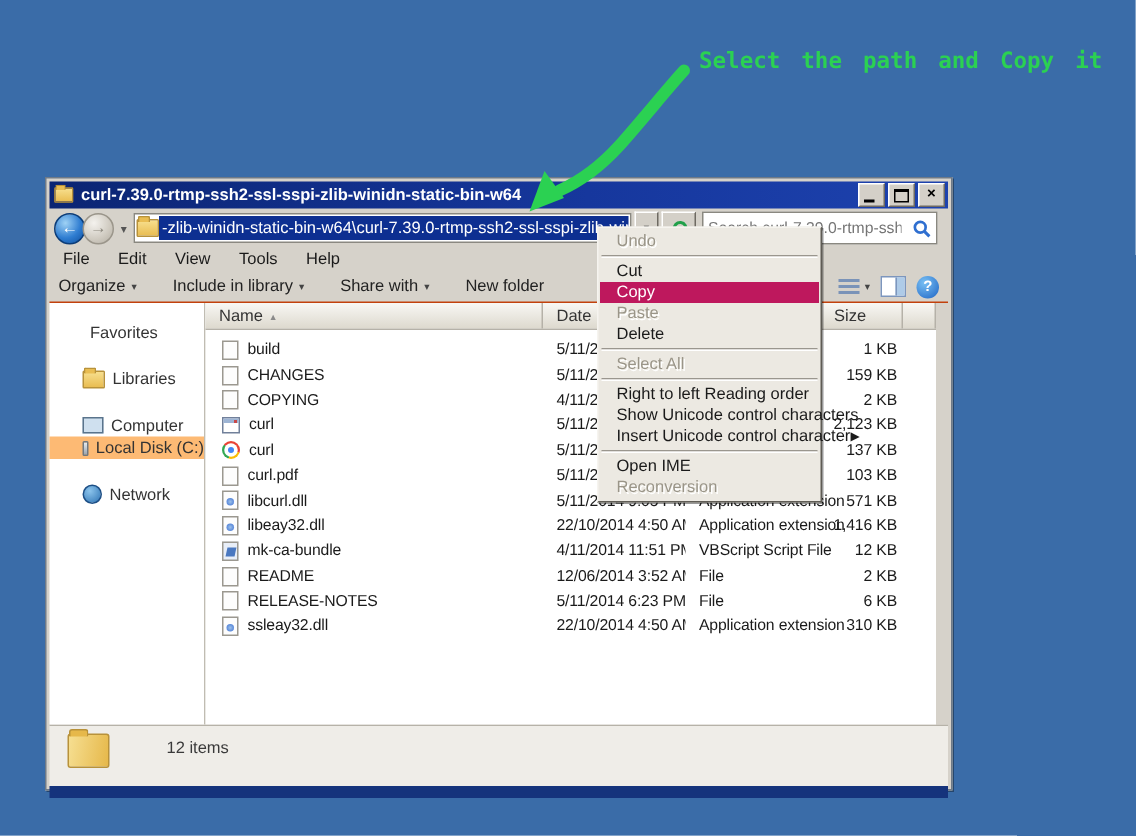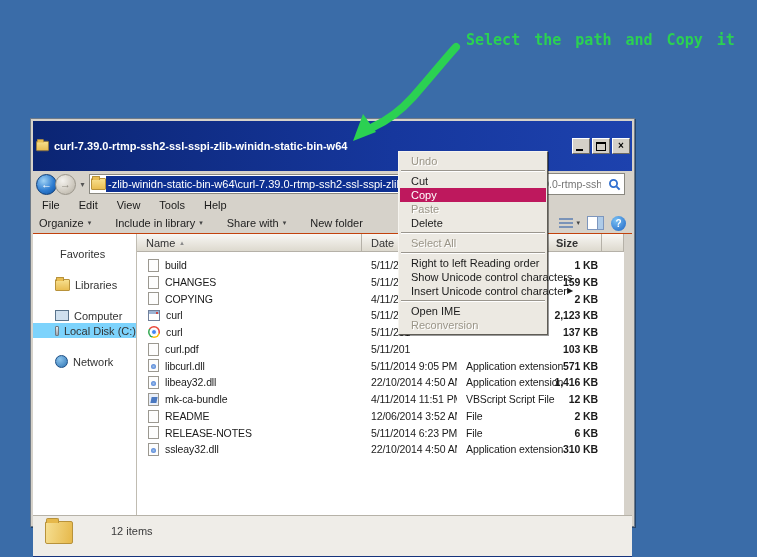--- a/index.html
+++ b/index.html
@@ -11,21 +11,21 @@
     font-family:"DejaVu Sans Mono",monospace;font-weight:bold;font-size:15px;
     word-spacing:5px;}
   .annotation-arrow{position:absolute;left:0;top:0;width:757px;height:557px;
     z-index:40;pointer-events:none;}
 
   
   .window{position:absolute;left:30px;top:118px;width:605px;height:409px;z-index:10;
     background:#d6d2ca;border:1px solid #6e7a88;box-shadow:1px 1px 0 rgba(0,0,0,.35);
     box-sizing:border-box;padding:2px;}
   .titlebar{height:18px;background:linear-gradient(90deg,#0b2573,#16379d 60%,#1d42ae);
-    display:flex;align-items:center;padding:16px 2px;color:#fff;}
+    display:flex;align-items:center;padding:0 2px;color:#fff;}
   .titlebar .title{flex:1;font-weight:bold;font-size:11px;white-space:nowrap;
     overflow:hidden;margin-left:4px;}
   .winbtns{display:flex;gap:2px;}
   .wbtn{width:16px;height:14px;background:#d4d0c8;border:1px solid;
     border-color:#fff #6e6a62 #6e6a62 #fff;position:relative;
     display:flex;align-items:center;justify-content:center;
     font-size:10px;font-weight:bold;color:#000;line-height:10px;}
   .glyph-min{position:absolute;left:3px;bottom:2px;width:7px;height:2px;background:#000;}
   .glyph-max{width:8px;height:6px;border:1px solid #000;border-top:2px solid #000;}
 
@@ -71,21 +71,21 @@
     background:radial-gradient(circle at 35% 30%,#79c0f4,#1d64c4);
     display:flex;align-items:center;justify-content:center;font-size:10px;}
 
   
   .main{display:flex;height:281px;background:#d6d2ca;}
   .sidebar{width:103px;background:#fff;border-right:1px solid #c0bcb2;padding-top:12px;}
   .side-item{display:flex;align-items:center;gap:5px;height:15px;padding-left:22px;
     color:#333;white-space:nowrap;}
   .side-item.gap{margin-top:16px;}
   .side-item.indent{padding-left:22px;}
-  .side-item.selected{background:#7dd3fc;}
+  .side-item.selected{background:#fdba74;}
   .star-icon{color:#f0a818;font-size:12px;line-height:12px;}
   .libraries-icon,.folder-sm{position:relative;width:13px;height:10px;
     background:linear-gradient(#f7df8e,#e9bd52);border:1px solid #b8923a;border-radius:1px;}
   .libraries-icon::before,.folder-sm::before{content:"";position:absolute;top:-3px;left:0;
     width:6px;height:3px;background:#e9bd52;border:1px solid #b8923a;border-bottom:none;
     border-radius:1px 1px 0 0;}
   .computer-icon{width:12px;height:9px;background:#cfe0ef;border:1px solid #5a748c;}
   .local-disk-icon{width:13px;height:8px;background:linear-gradient(#e8ecf0,#9aa4ae);
     border:1px solid #707880;border-radius:1px;}
   .network-icon{width:11px;height:11px;border-radius:50%;
@@ -94,21 +94,21 @@
   .filepane{width:487px;background:#fff;display:flex;flex-direction:column;}
   .filler{flex:1;background:#d6d2ca;}
   .lheader{display:flex;height:17px;background:linear-gradient(#f8f7f4,#ddd9ce);
     border-bottom:1px solid #b5b1a8;flex:none;}
   .hcell{border-right:1px solid #b5b1a8;box-sizing:border-box;display:flex;
     align-items:center;padding-left:9px;color:#333;}
   .sort-caret{font-size:7px;color:#8a8a8a;margin-left:5px;}
   .c-name{width:225px;}
   .c-date{width:95px;}
   .c-type{width:90px;}
-  .c-size{width:55px;font-weight:bold;}
+  .c-size{width:55px;}
   .c-extra{flex:1;}
   .rows{padding-top:5px;}
   .frow{display:flex;height:16.75px;line-height:16.75px;font-size:10.5px;
     letter-spacing:-0.1px;white-space:nowrap;}
   .fcell{box-sizing:border-box;}
   .frow .c-name{display:flex;align-items:center;gap:6px;padding-left:11px;overflow:hidden;}
   .frow .c-date{padding-left:9px;overflow:hidden;}
   .frow .c-type{padding-left:9px;overflow:visible;}
   .frow .c-size{text-align:right;padding-right:4px;}
 

